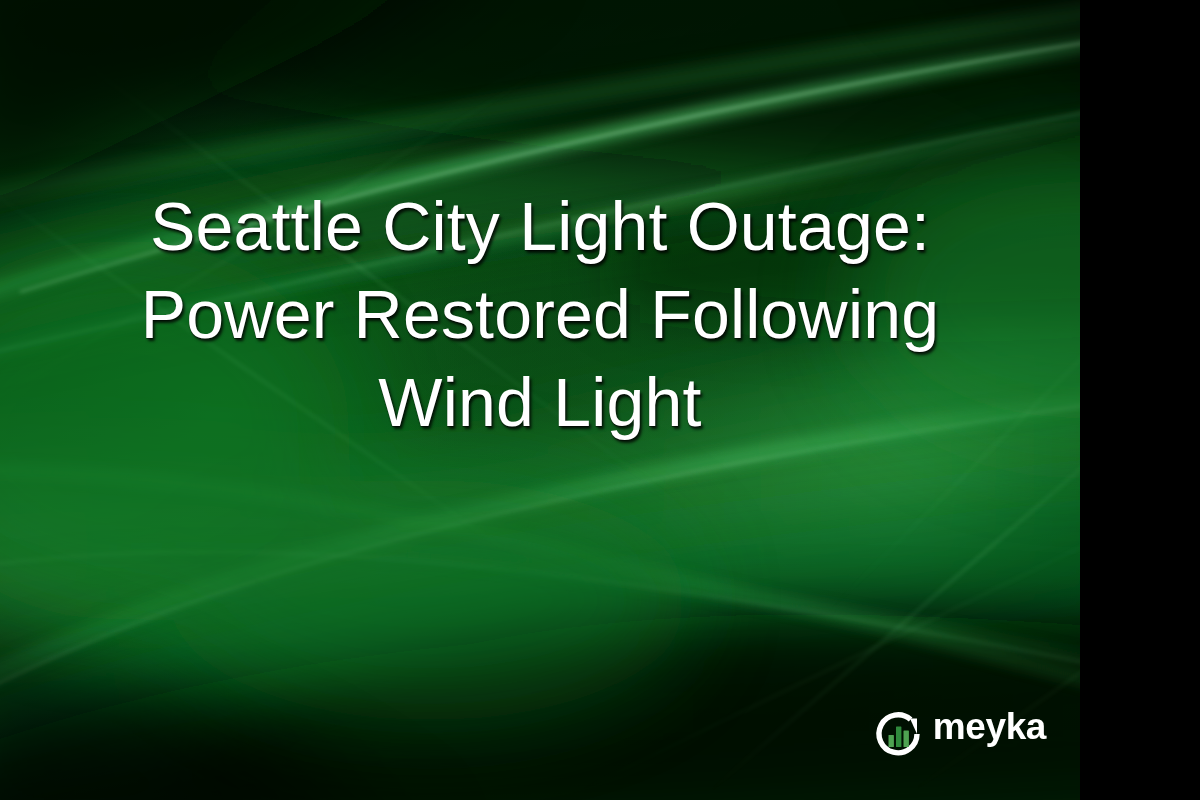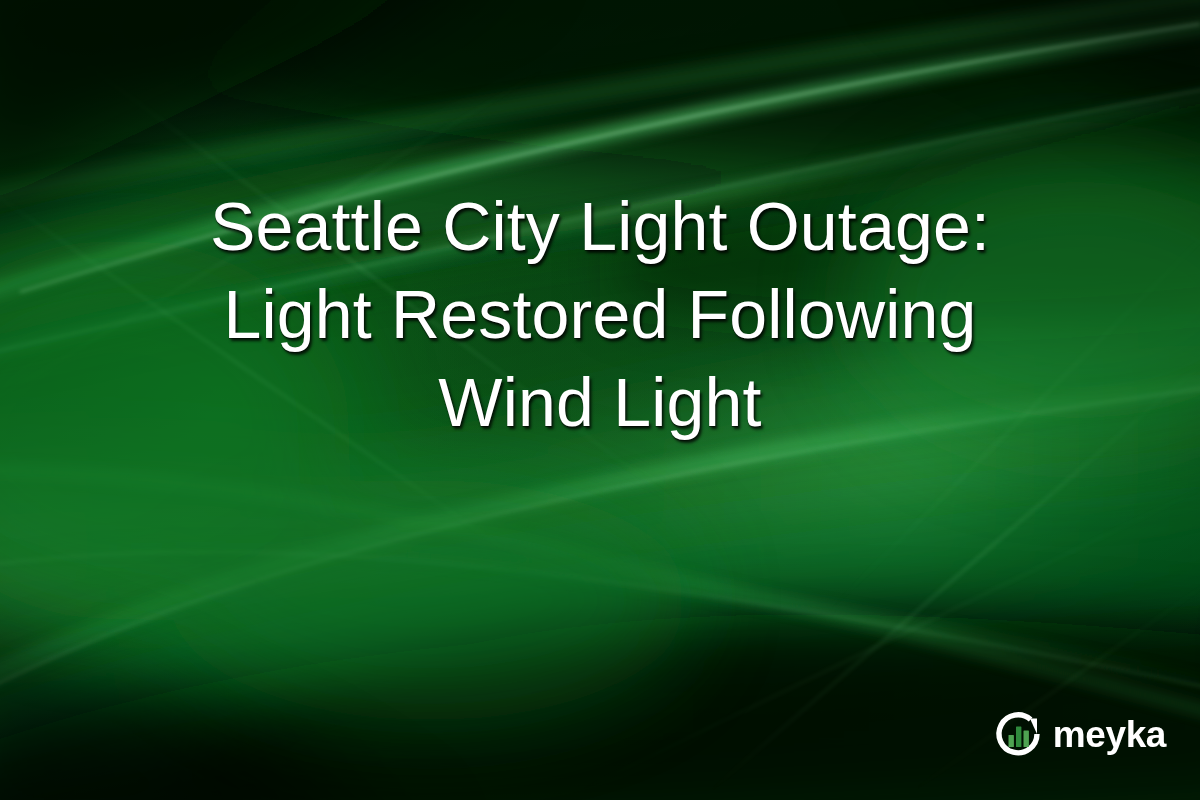--- a/index.html
+++ b/index.html
@@ -8,21 +8,21 @@
   html, body {
     width:1200px;
     height:800px;
     overflow:hidden;
     background:#000;
     font-family:"Liberation Sans", sans-serif;
   }
 
   #card {
     position:relative;
-    width:1200px;
+    width:1080px;
     height:800px;
     overflow:hidden;
     background:#03230a;
   }
 
   
   #bg-art {
     position:absolute;
     inset:0;
     width:1200px;
@@ -54,21 +54,20 @@
       0 1px 1px rgba(0,0,0,0.55);
   }
 
   
   #brand {
     position:absolute;
     right:34px;
     bottom:40px;
     z-index:6;
     display:flex;
-    align-items:center;
     gap:9px;
   }
   #brand-mark { display:block; width:52px; height:52px; }
   #brand-word {
     font-family:"Liberation Sans", sans-serif;
     font-size:37px;
     line-height:37px;
     font-weight:700;
     color:#ffffff;
     letter-spacing:-0.4px;
@@ -216,21 +215,21 @@
 
     <g filter="url(#soft45)">
       <path d="M-60,-60 L 520,-60 C 300,60 120,140 -60,230 Z" fill="#000803" opacity="0.85"></path>
       <path d="M-60,800 L -60,620 C 120,690 300,760 420,860 L -60,860 Z" fill="#000803" opacity="0.55"></path>
       <path d="M1260,-60 L1260,120 C 1100,60 980,10 900,-60 Z" fill="#000803" opacity="0.45"></path>
     </g>
   </svg>
 
   <div id="headline">
     <span class="hl-line">Seattle City Light Outage:</span>
-    <span class="hl-line">Light Restored Following</span>
+    <span class="hl-line">Power Restored Following</span>
     <span class="hl-line">Wind Light</span>
   </div>
 
   <div id="brand">
     <svg id="brand-mark" viewBox="0 0 52 52" aria-hidden="true">
 
       <path d="M38.6,11.6 A19,19 0 1 0 45,26" fill="none" stroke="#ffffff" stroke-width="5.4" stroke-linecap="butt"></path>
 
       <path d="M45,26 L45,10.5 L38.0,10.5 Z" fill="#ffffff"></path>
 

